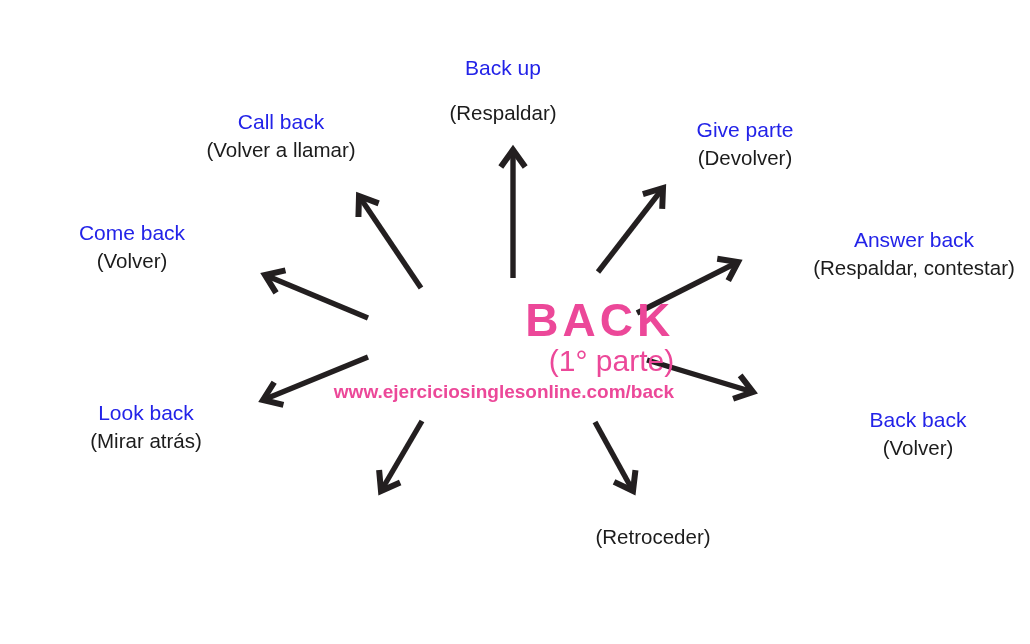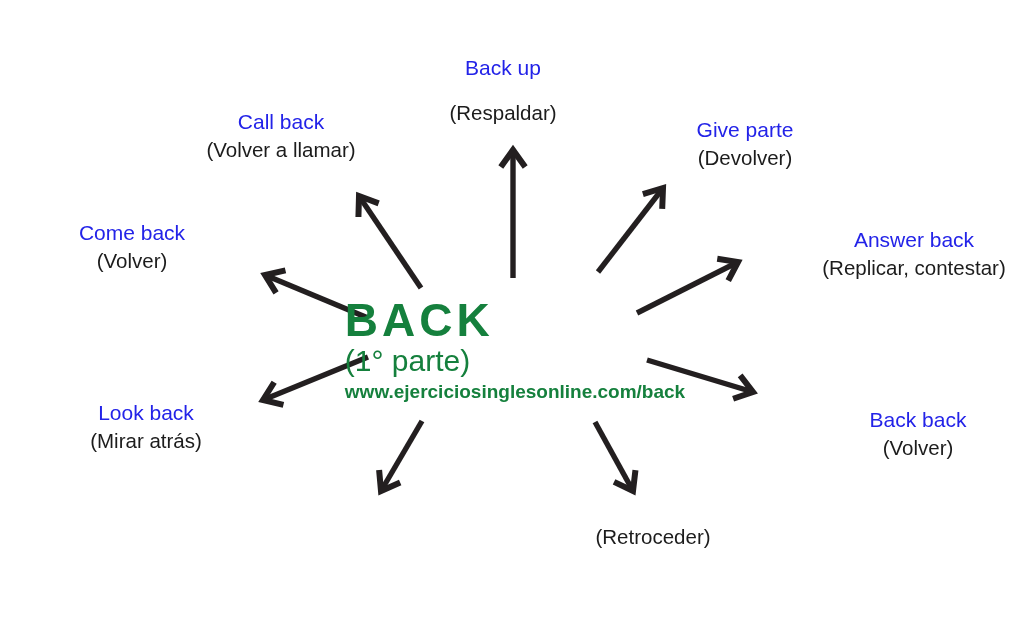--- a/index.html
+++ b/index.html
@@ -46,25 +46,25 @@
   .pos-call-back  {left:281px; top:109px;}
   .pos-give-back  {left:745px; top:117px;}
   .pos-come-back  {left:132px; top:220px;}
   .pos-answer-back{left:914px; top:227px;}
   .pos-look-back  {left:146px; top:400px;}
   .pos-turn-back  {left:918px; top:407px;}
   .pos-pay-back   {left:380px; top:517px;}
   .pos-move-back  {left:653px; top:522px;}
   .center-block{
     position:absolute;
-    left:515px; top:295px;
+    left:504px; top:295px;
     transform:translateX(-50%);
-    text-align:left;
+    text-align:right;
     white-space:nowrap;
-    color:#15803d;
+    color:#ec4899;
   }
   .center-title{
     display:block;
     font-size:46px;
     line-height:50px;
     font-weight:bold;
     letter-spacing:4px;
   }
   .center-subtitle{
     display:block;
@@ -139,21 +139,21 @@
     <span class="translation">(Devolver)</span>
   </div>
 
   <div class="item pos-come-back">
     <span class="label">Come back</span>
     <span class="translation">(Volver)</span>
   </div>
 
   <div class="item pos-answer-back">
     <span class="label">Answer back</span>
-    <span class="translation">(Replicar, contestar)</span>
+    <span class="translation">(Respaldar, contestar)</span>
   </div>
 
   <div class="item pos-look-back">
     <span class="label">Look back</span>
     <span class="translation">(Mirar atrás)</span>
   </div>
 
   <div class="item pos-turn-back">
     <span class="label">Back back</span>
     <span class="translation">(Volver)</span>

